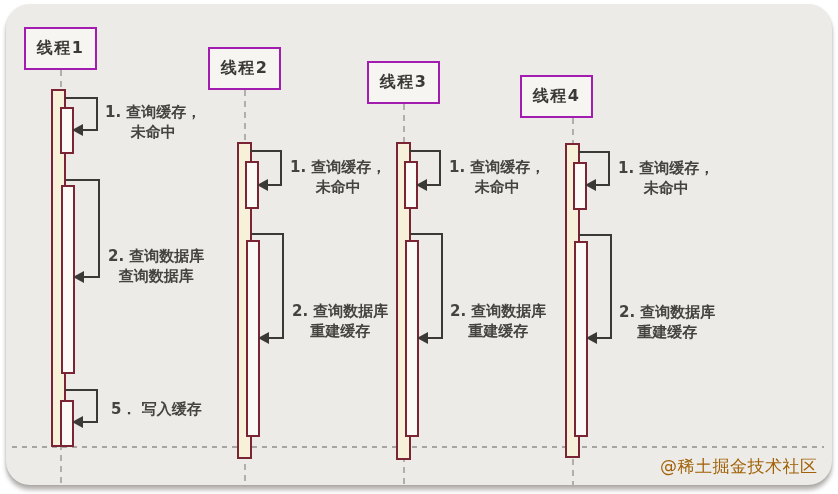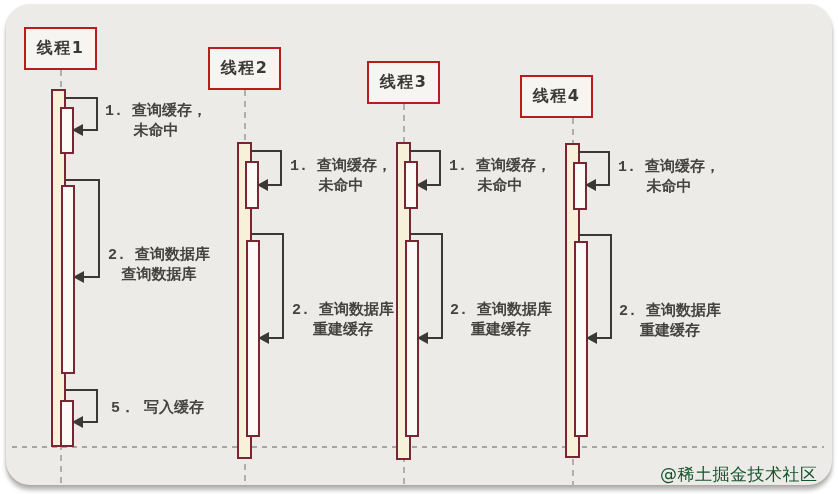--- a/index.html
+++ b/index.html
@@ -4,34 +4,34 @@
 <style>
   html,body{margin:0;padding:0;}
   body{background:#ffffff;font-family:"DejaVu Sans","Liberation Sans",sans-serif;}
   #stage{position:relative;width:838px;height:494px;background:#ffffff;overflow:hidden;}
   #card{position:absolute;left:6px;top:4px;width:826px;height:481px;background:#edebe8;
         border-radius:24px;box-shadow:0 5px 4px rgba(125,121,117,0.55),0 1px 2px rgba(125,121,117,0.3);}
   .lifeline{position:absolute;width:2px;z-index:1;
         background:repeating-linear-gradient(to bottom,#b1afac 0 6px,transparent 6px 11px);}
   .separator{position:absolute;left:12px;top:446px;width:812px;height:2px;z-index:1;
         background:repeating-linear-gradient(to right,#a7a5a2 0 5px,transparent 5px 10px);}
-  .tbox{position:absolute;width:73px;height:43px;background:#f6f5f2;border:2px solid #b91c1c;
+  .tbox{position:absolute;width:73px;height:43px;background:#f6f5f2;border:2px solid #a21caf;
         box-sizing:border-box;display:flex;align-items:center;justify-content:center;z-index:5;}
   .tbox span{font-size:16px;font-weight:600;letter-spacing:1.5px;color:#3c3a37;}
   .bar{position:absolute;border:2px solid #7b2433;box-sizing:border-box;z-index:3;}
   .bar.outer{background:#f8f1d9;width:15px;}
   .bar.inner{background:#fbfaf7;width:14px;}
   .loop{position:absolute;border:2.5px solid #3b3936;border-left:none;box-sizing:border-box;z-index:4;}
   .loop::before{content:"";position:absolute;top:-2.5px;left:-9px;width:10px;height:2.5px;background:#3b3936;}
   .loop::after{content:"";position:absolute;left:-2px;bottom:-7px;width:0;height:0;
         border-top:6px solid transparent;border-bottom:6px solid transparent;border-right:11px solid #3b3936;}
   .msg{position:absolute;font-size:15px;line-height:20px;font-weight:600;color:#45433f;
-        text-align:center;white-space:nowrap;z-index:5;font-family:Liberation Mono, monospace;}
-  .watermark{position:absolute;left:660px;top:455px;font-size:17px;color:#14532d;
-        letter-spacing:0.5px;z-index:6;margin-top:8px;}
+        text-align:center;white-space:nowrap;z-index:5;}
+  .watermark{position:absolute;left:660px;top:455px;font-size:17px;color:#a16207;
+        letter-spacing:0.5px;z-index:6;}
   .thread{position:absolute;inset:0;}
 </style>
 </head>
 <body>
 
 <div id="stage">
   <div id="card"></div>
   <div class="separator"></div>
 
   <div class="thread">

